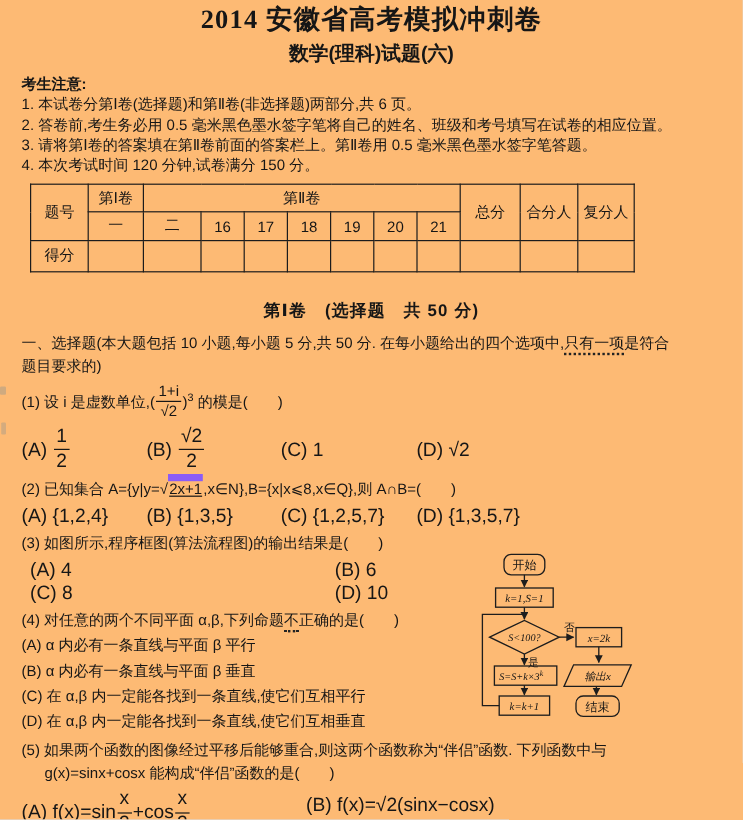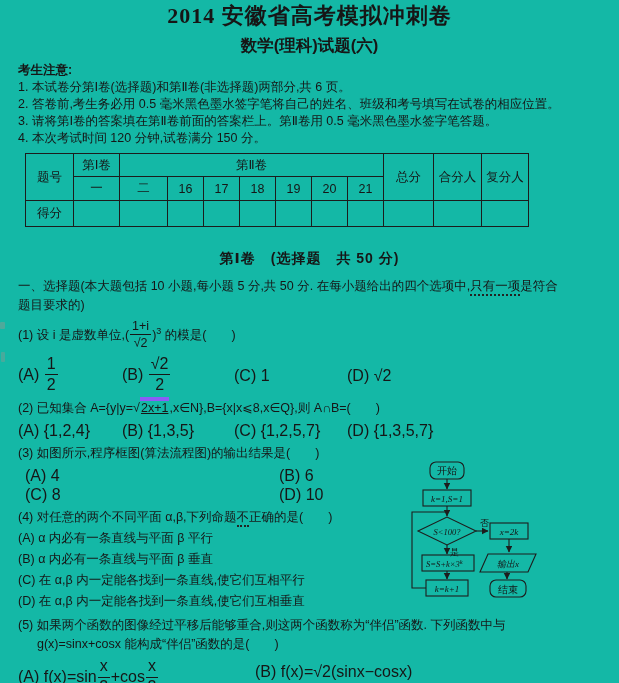--- a/index.html
+++ b/index.html
@@ -1,18 +1,18 @@
 <!DOCTYPE html>
 <html><head>
 <meta charset="utf-8">
 <style>
   html,body { margin:0; padding:0; background:#ddd; }
   .paper {
     position:relative; width:619px; height:683px; margin:0;
-    background:#14b8a6; color:#161616; overflow:hidden;
+    background:#fdba74; color:#161616; overflow:hidden;
     font-family:"Liberation Sans","DejaVu Sans",sans-serif;
   }
   .title { text-align:center; font-family:"Liberation Serif","DejaVu Serif",serif;
     font-weight:700; font-size:22px; line-height:28px; padding-top:2px; letter-spacing:1px; }
   .subtitle { text-align:center; font-weight:700; font-size:16.5px; line-height:22px; margin-top:4px; }
   .notice-h { font-weight:700; font-size:12.5px; line-height:17px; margin:6px 0 0 18px; }
   .note { font-size:12.5px; line-height:17px; margin:0 14px 0 18px;
     padding-left:17px; text-indent:-17px; }
   table.score { border-collapse:collapse; margin:6px 0 0 25px; font-size:12.5px; }
   table.score td { border:1.2px solid #1c1c1c; text-align:center; padding:0 2px; }
@@ -22,29 +22,29 @@
   .sec-title { text-align:center; font-weight:700; font-size:14px; line-height:19px; margin-top:22px; letter-spacing:1px; }
   .intro { font-weight:400; font-size:12.5px; line-height:18.5px; margin:9px 16px 0 18px; }
   .emph { border-bottom:2.5px dotted #222; padding-bottom:1px; }
   .q { font-size:12.5px; line-height:19px; margin-left:18px; margin-right:10px; }
   .q1stem { margin-top:6px; line-height:30px; }
   .frac { display:inline-block; vertical-align:middle; text-align:center; line-height:1.05; margin:0 1px; position:relative; top:-1px; }
   .frac .fn { display:block; padding:0 2px 1.5px; border-bottom:1px solid #161616; }
   .frac .fd { display:block; padding-top:1.5px; }
   sup.expo { font-size:9px; vertical-align:super; line-height:0; }
   .sqrt { white-space:nowrap; }
-  .sqrt .ol { border-top:4px solid #8b5cf6; padding:0 1px;text-decoration:underline; }
+  .sqrt .ol { border-top:6px solid #8b5cf6; padding:0 1px;text-decoration:underline; }
   .opts4 { display:grid; grid-template-columns:104px 112px 113px 1fr; margin-left:18px; align-items:center; }
   .opts4.tall { margin-top:6px; line-height:26px; }
   .opts4.flat { margin-top:3px; line-height:19px; }
   .opts2 { display:grid; grid-template-columns:254px 1fr; width:378px; margin-left:25px; line-height:19px; margin-top:3px; }
   .optline { line-height:19px; margin-top:2px; }
   .q5opts { display:grid; grid-template-columns:237px 1fr; margin-left:18px; margin-top:5px; line-height:26px; align-items:start; }
   .indent2 { margin-left:19px;text-align:right; } .mt5 { margin-top:5px; } .mt4 { margin-top:4px; }
-  .flowchart { position:absolute; left:400px; top:458px; }
+  .flowchart { position:absolute; left:390px; top:458px; }
   svg text { font-family:"Liberation Sans","DejaVu Sans",sans-serif; fill:#151515; }
   svg .it { font-style:italic; font-family:"Liberation Serif","DejaVu Serif",serif; }
   svg .shape { fill:none; stroke:#1d1d1d; stroke-width:1.1; }
   svg .ln { stroke:#1d1d1d; stroke-width:1.1; fill:none; }
   .smudge { position:absolute; background:#97978f; border-radius:1px; }
 </style>
 </head>
 <body>
 
 <div class="paper">

